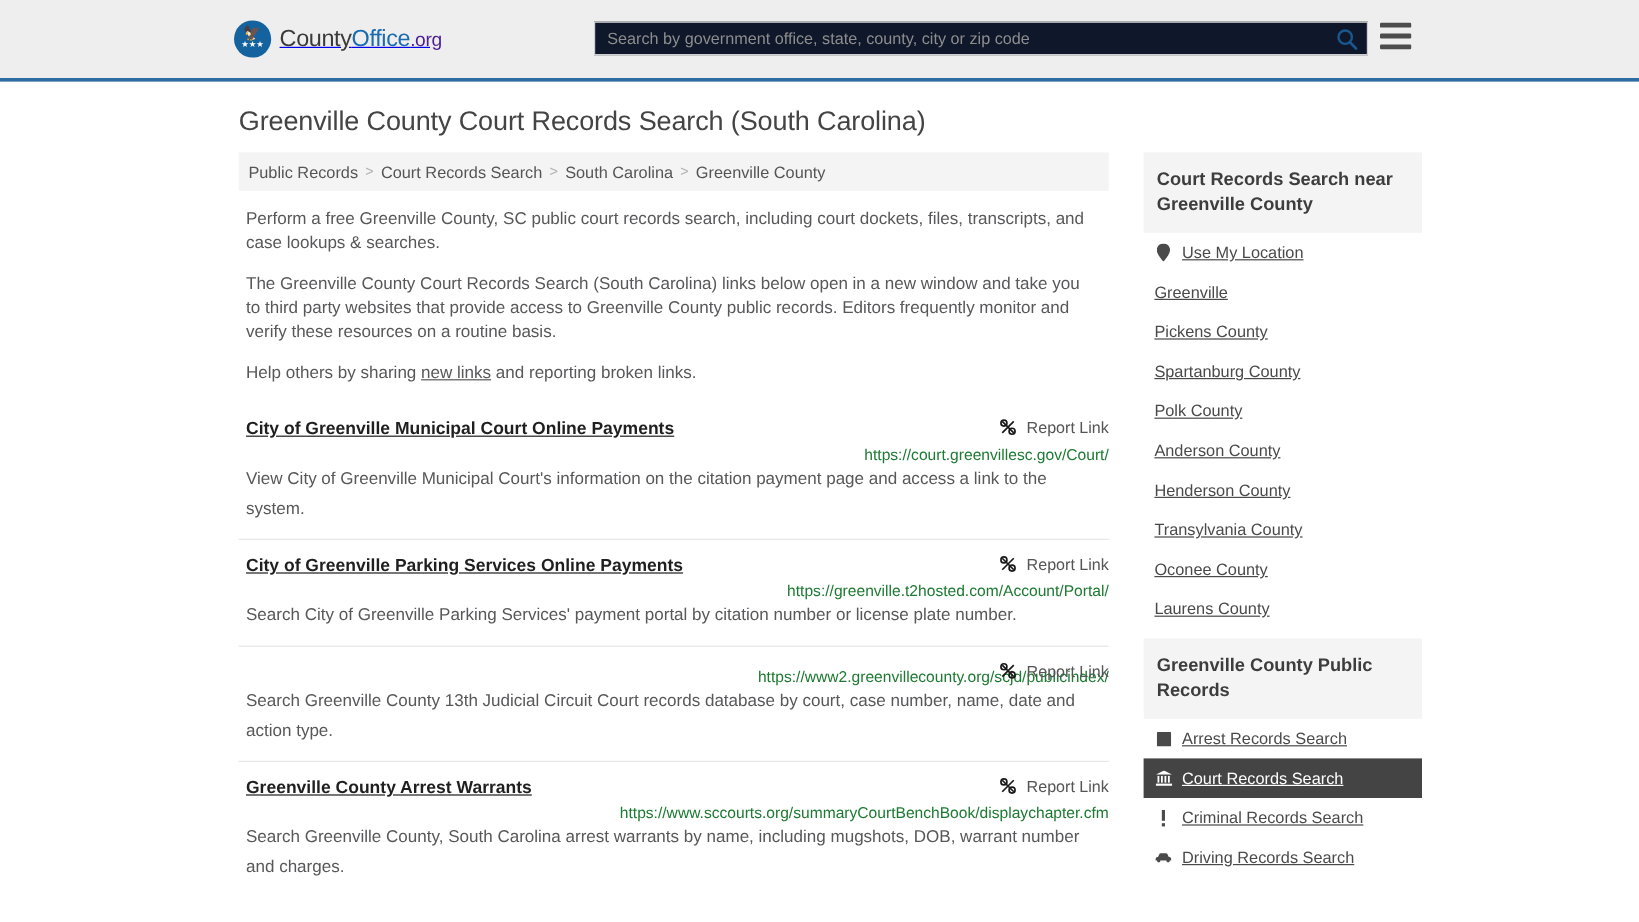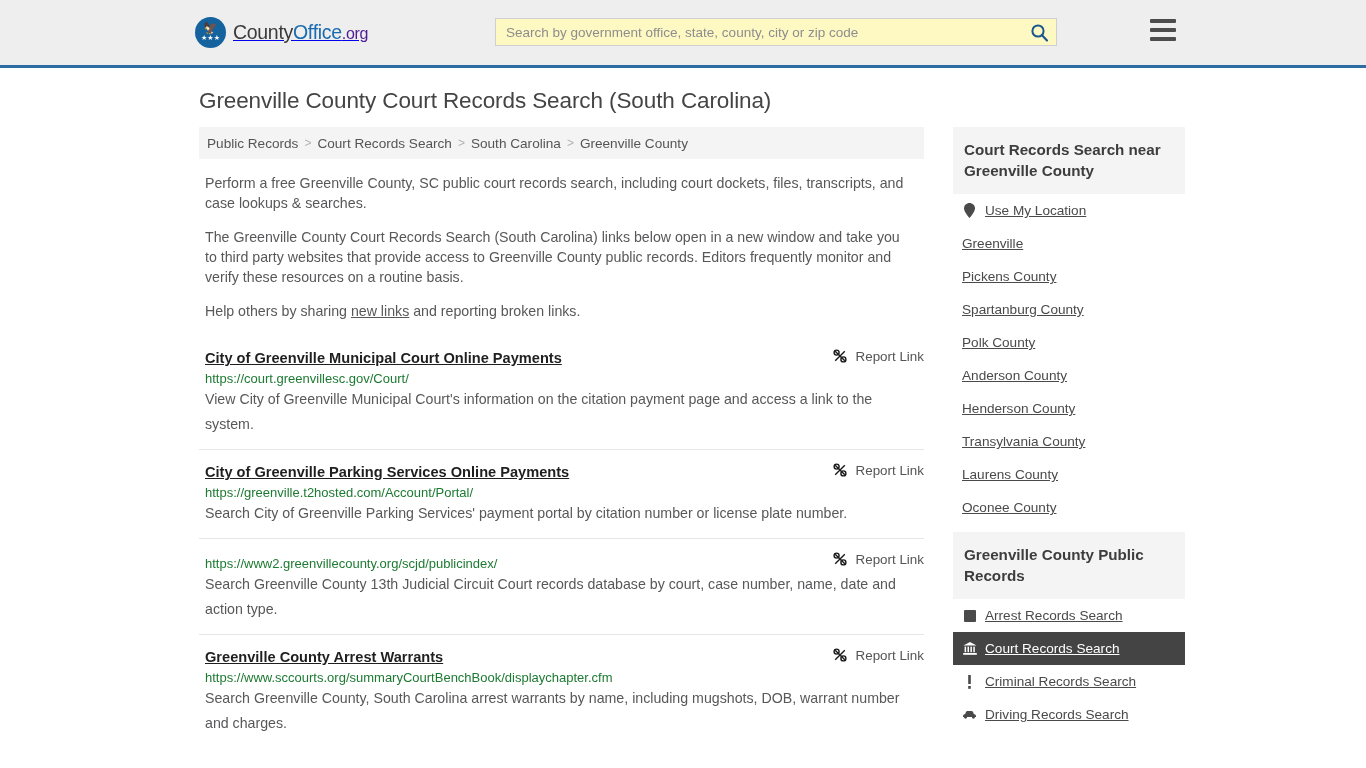--- a/index.html
+++ b/index.html
@@ -61,23 +61,23 @@
     white-space: nowrap;
   }
   .brand-text .b-office { color: #1a6bb0; font-weight: normal; }
   .brand-text .b-county { color: #3b3b3b; }
   .brand-text .b-org { color: #4c1d95; font-size: 16px; }
 
   .search-wrap {
     position: absolute;
     left: 495px;
     top: 18px;
-    width: 562px;
+    width: 645px;
     height: 28px;
-    background: #fef9c3;
+    background: #0f172a;
     border: 1px solid #cfcfcf;
     display: flex;
     align-items: center;
   }
   .search-input {
     border: none;
     outline: none;
     flex: 1;
     height: 26px;
     padding: 0 10px;
@@ -171,20 +171,21 @@
     font-weight: bold;
     color: #1f1f1f;
     text-decoration: underline;
     display: inline-block;
     margin: 0;
   }
   .result-url {
     color: #1d7a32;
     font-size: 13px;
     margin-top: 4px;
+    text-align: right;
   }
   .result-desc {
     font-size: 14.2px;
     line-height: 25px;
     color: #58585a;
     margin-top: 1px;
     max-width: 700px;
   }
   .report-link {
     position: absolute;
@@ -395,26 +396,26 @@
                 <span class="lbl">Henderson County</span>
               </a>
           </li>
           <li class="plain">
             <a href="#">
                 <span class="lbl">Transylvania County</span>
               </a>
           </li>
           <li class="plain">
             <a href="#">
+                <span class="lbl">Oconee County</span>
+              </a>
+          </li>
+          <li class="plain">
+            <a href="#">
                 <span class="lbl">Laurens County</span>
-              </a>
-          </li>
-          <li class="plain">
-            <a href="#">
-                <span class="lbl">Oconee County</span>
               </a>
           </li>
         </ul>
       </div>
 
       <div class="side-box">
         <div class="side-head">Greenville County Public Records</div>
         <ul class="side-list">
           <li>
             <a href="#">

